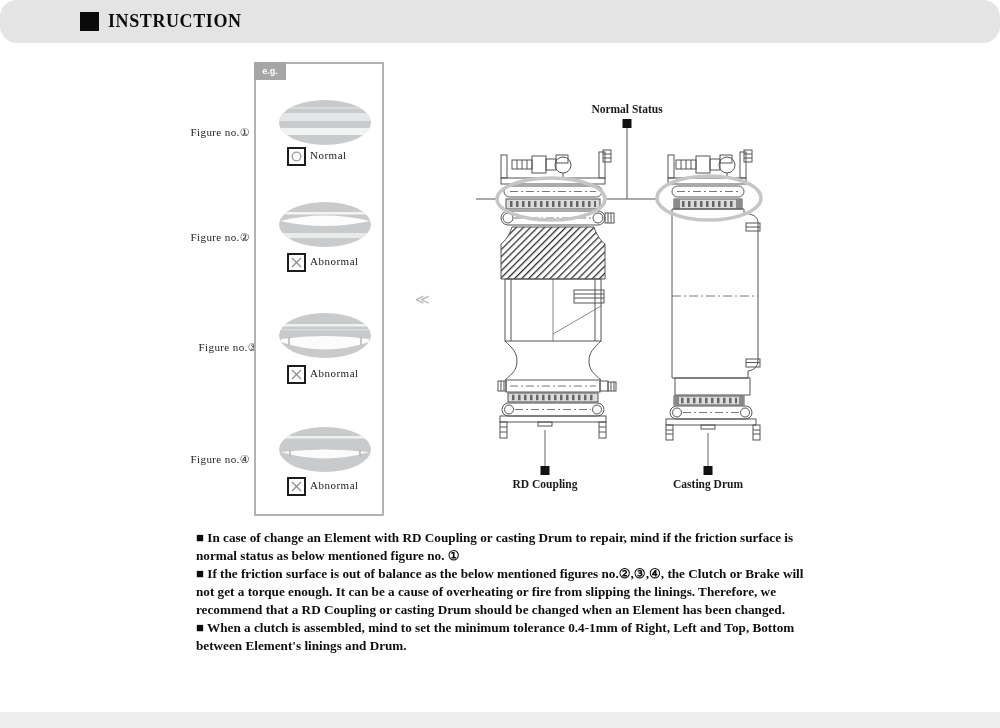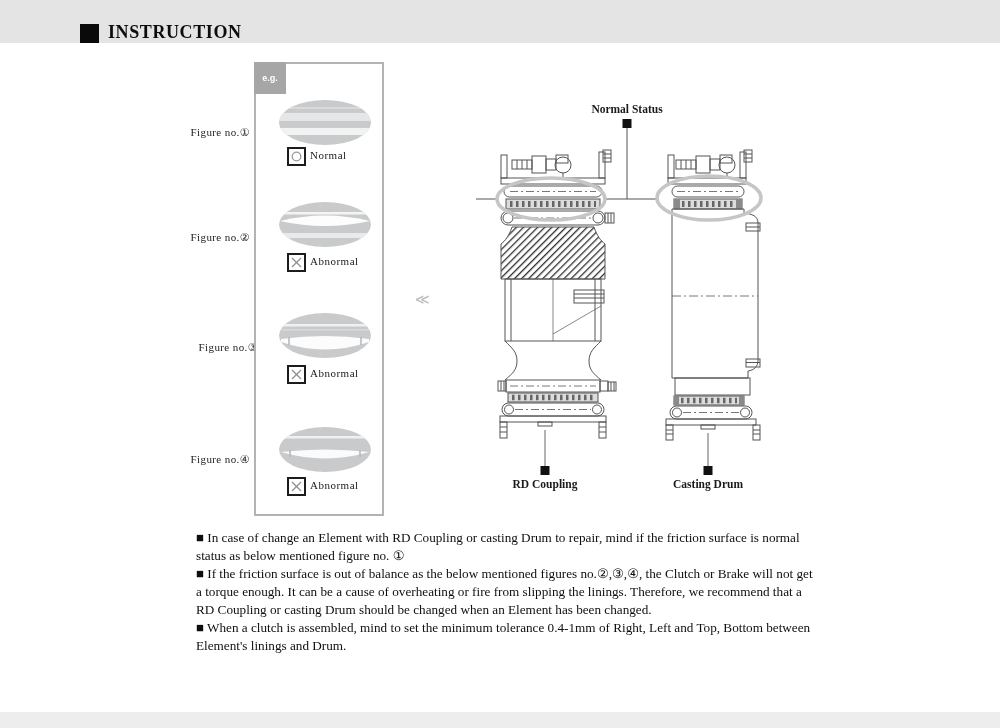--- a/index.html
+++ b/index.html
@@ -1,35 +1,35 @@
 <!DOCTYPE html>
 <html><head>
 <meta charset="utf-8">
 <style>
   html,body{margin:0;padding:0;background:#fff;}
   #page{position:relative;width:1000px;height:728px;background:#fff;overflow:hidden;
         font-family:"Liberation Serif", serif;color:#111;}
   .abs{position:absolute;}
   
-  #header{left:0;top:0;width:1000px;height:43px;background:#e4e4e4;display:flex;align-items:flex-end;}
+  #header{left:0;top:0;width:1000px;height:43px;background:#e4e4e4;display:flex;align-items:center;border-radius:17px;}
   #hdr-square{width:19px;height:19px;background:#0a0a0a;margin-left:80px;}
   #hdr-title{font-size:18px;font-weight:bold;letter-spacing:.6px;margin-left:9px;color:#0d0d0d;}
   
   #footer{left:0;top:712px;width:1000px;height:16px;background:#ededed;}
   
   #egbox{left:254px;top:62px;width:126px;height:450px;border:2px solid #b3b3b3;background:#fff;}
-  #egtag{left:254px;top:62px;width:32px;height:32px;background:#a6a6a6;color:#fff;
+  #egtag{left:254px;top:62px;width:32px;height:18px;background:#a6a6a6;color:#fff;
          font-family:"Liberation Sans",sans-serif;font-size:9px;font-weight:bold;
          display:flex;align-items:center;justify-content:center;}
   .figlabel{width:95px;text-align:right;font-size:11px;letter-spacing:.4px;color:#222;}
   .cbox{width:15px;height:15px;border:2px solid #1c1c1c;background:#fff;display:flex;align-items:center;justify-content:center;}
   .cblabel{font-size:11px;letter-spacing:.5px;color:#1a1a1a;}
   
   #notes{left:196px;top:529px;width:622px;font-size:13.2px;line-height:18px;color:#0e0e0e;}
-  #notes p{margin:0;}
+  #notes p{margin:0;font-weight:bold;}
   #watermark{left:415px;top:291px;color:#b8b8b8;font-size:14px;font-family:"DejaVu Sans",sans-serif;letter-spacing:2px;}
   svg text{font-family:"Liberation Serif",serif;font-weight:bold;fill:#1a1a1a;}
 </style>
 </head>
 <body>
 
 <div id="page">
 
   <div class="abs" id="header">
     <div id="hdr-square"></div>

